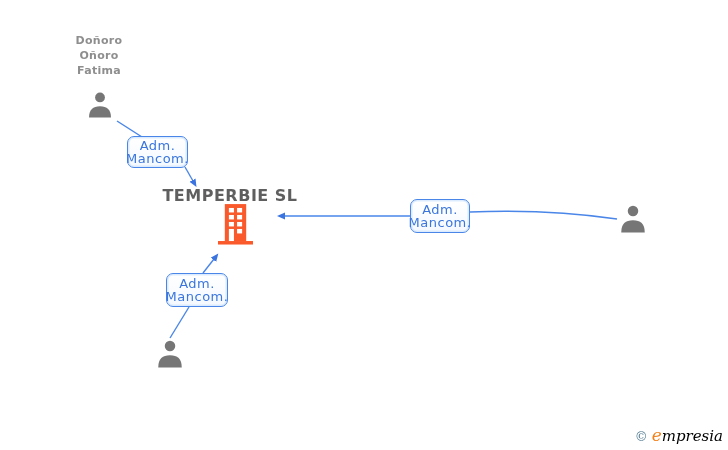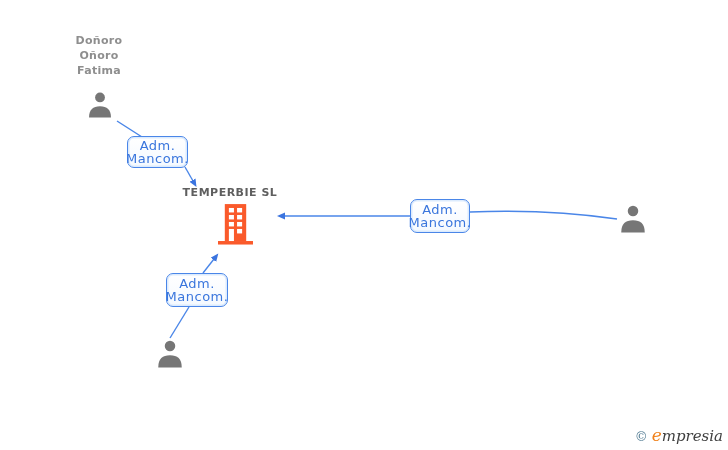--- a/index.html
+++ b/index.html
@@ -25,21 +25,21 @@
     letter-spacing:0.3px;
   }
   .person-icon{position:absolute;width:28px;height:28px;}
   .person-icon svg{display:block;width:100%;height:100%;}
 
   
   .company-name{
     position:absolute;
     left:150px;top:186px;width:160px;
     text-align:center;
-    font-size:11px;
+    font-size:16px;
     font-weight:bold;
     letter-spacing:0.5px;
     color:#5f5f5f;
   }
   .building-icon{position:absolute;left:218px;top:204px;width:35px;height:41px;}
   .building-icon svg{display:block;width:100%;height:100%;}
 
   
   .rel-box{
     position:absolute;
@@ -63,21 +63,21 @@
 
   
   .brand{
     position:absolute;right:5px;bottom:5px;
     font-family:"DejaVu Serif", serif;
     font-style:italic;
     white-space:nowrap;
   }
   .brand .copy{color:#557e95;font-size:13px;font-style:normal;margin-right:4px;}
   .brand .b-first{color:#f08019;font-size:17px;}
-  .brand .b-rest{color:#404040;font-size:15px;}
+  .brand .b-rest{color:#000000;font-size:15px;}
 </style>
 </head>
 <body>
 
 <div id="canvas">
 
   <svg id="edges" viewBox="0 0 728 450">
     <defs>
       <marker id="arrow" markerUnits="userSpaceOnUse" markerWidth="9" markerHeight="8" refX="1" refY="3.5" orient="auto">
         <polygon points="0,0 8,3.5 0,7" fill="#3b74df"></polygon>

